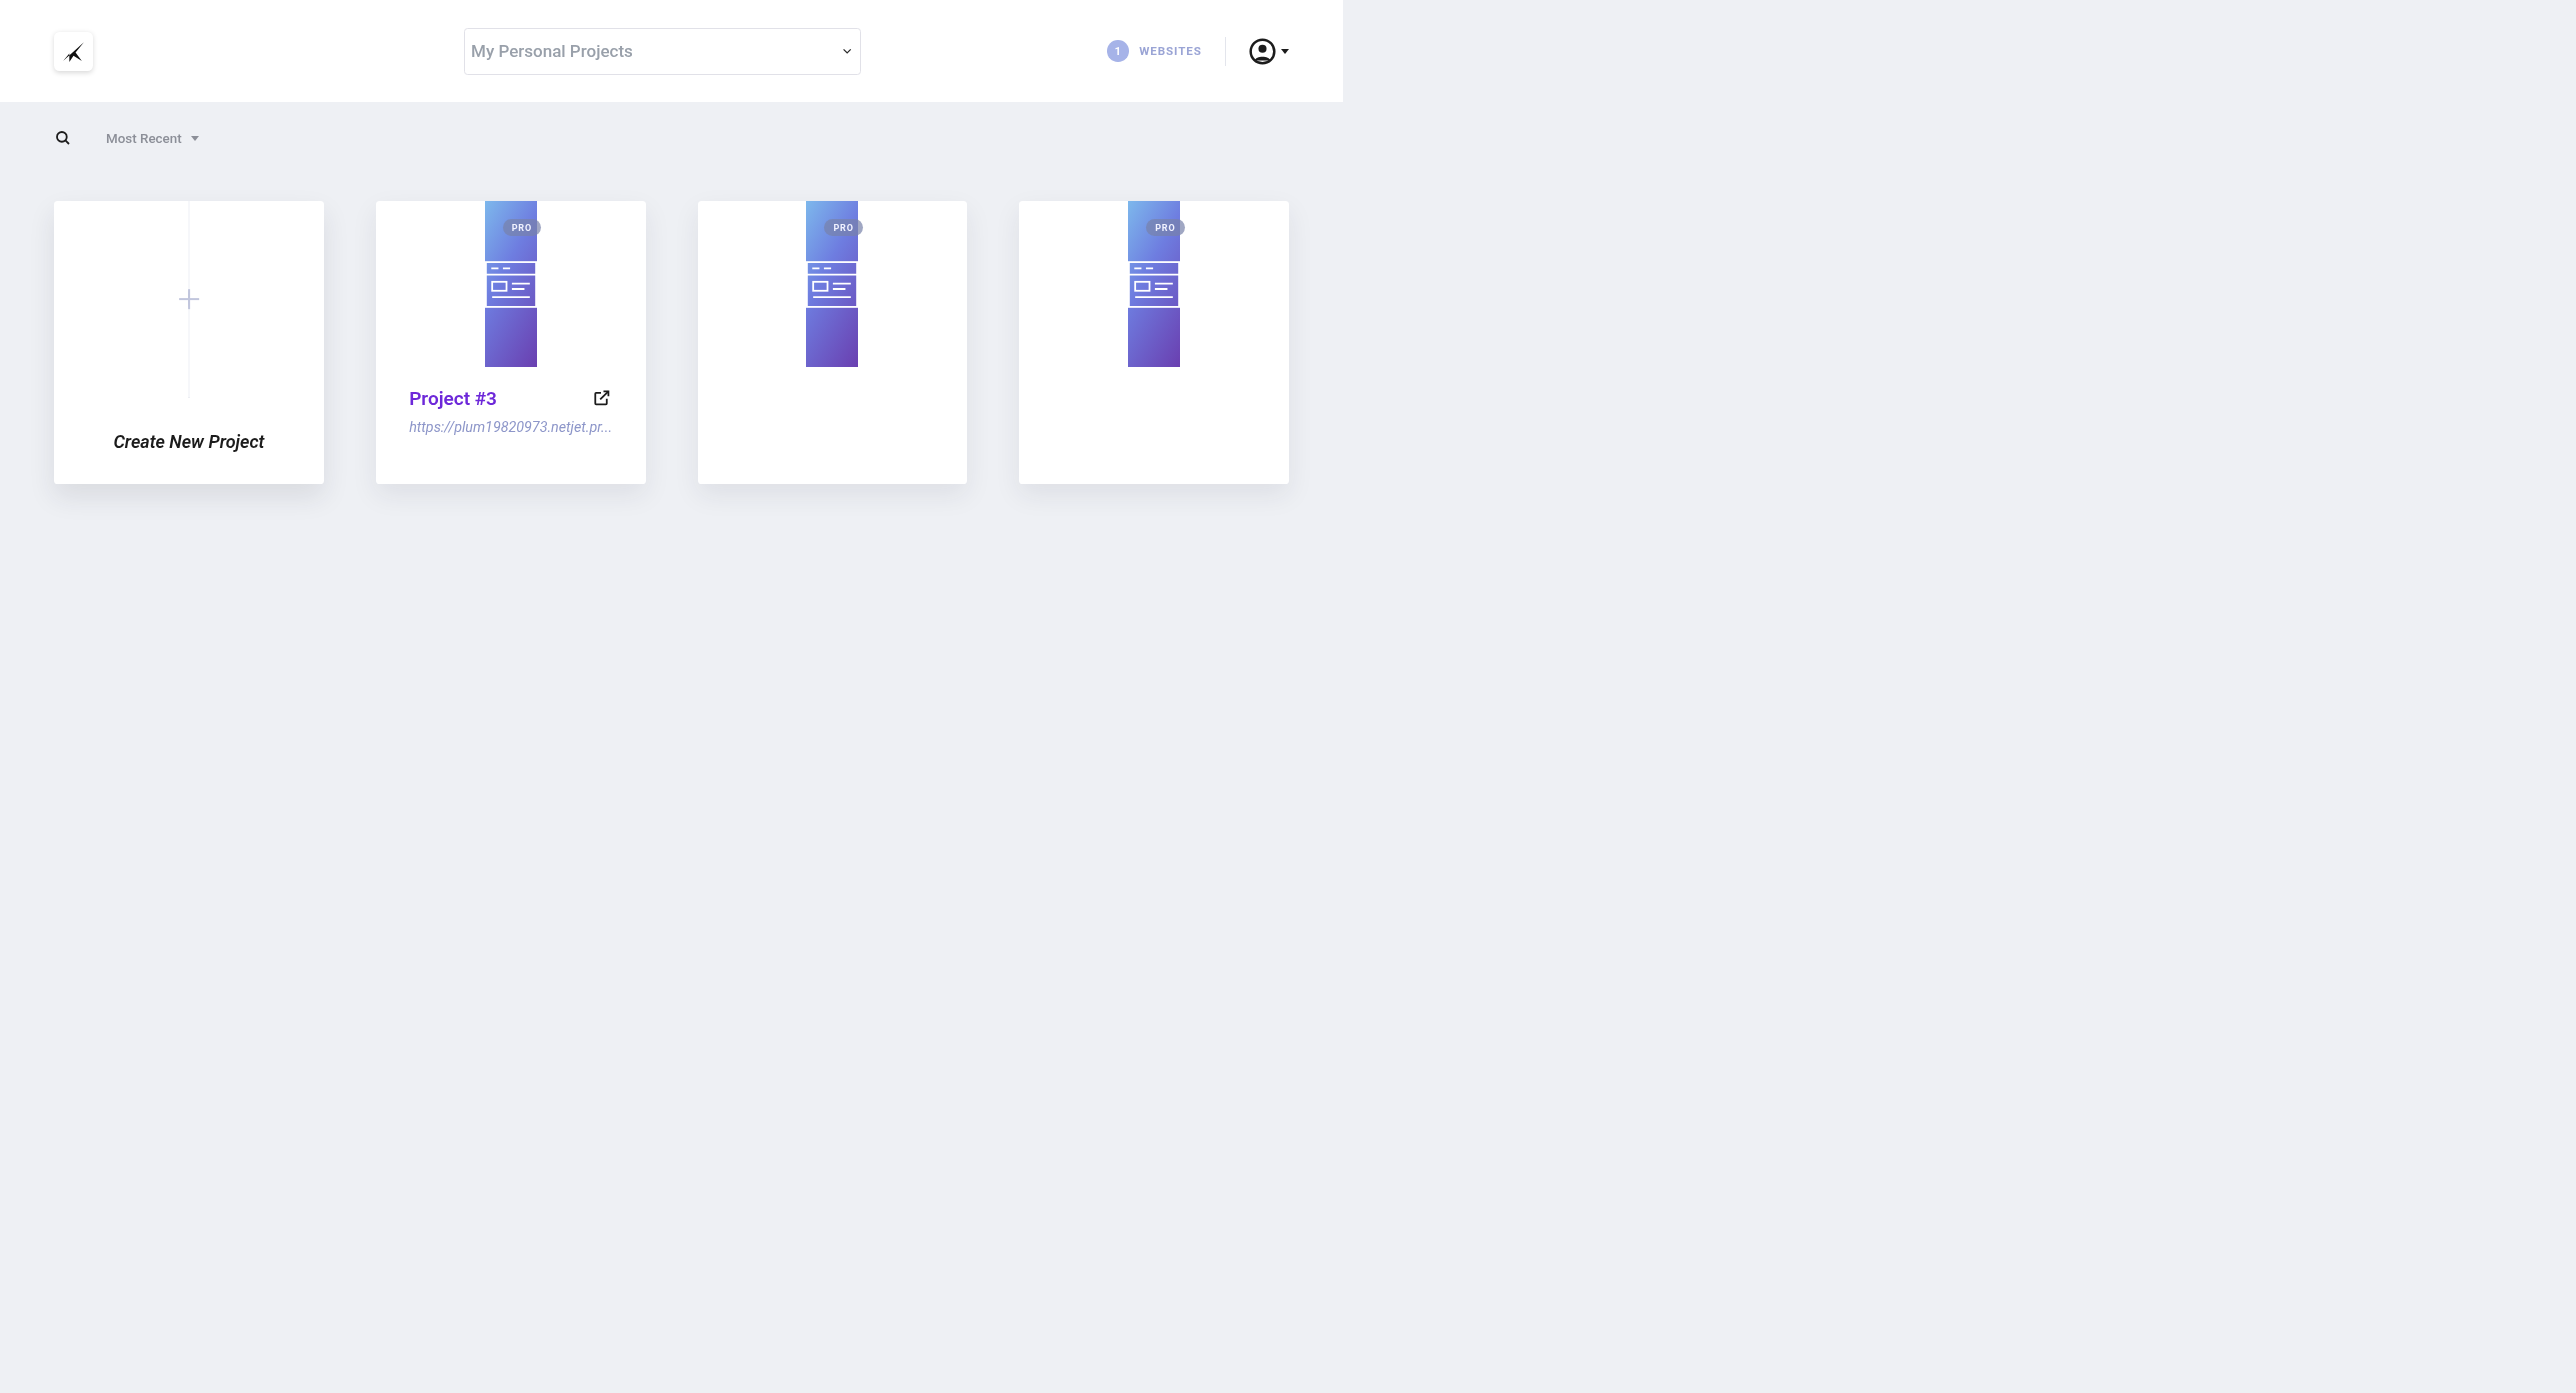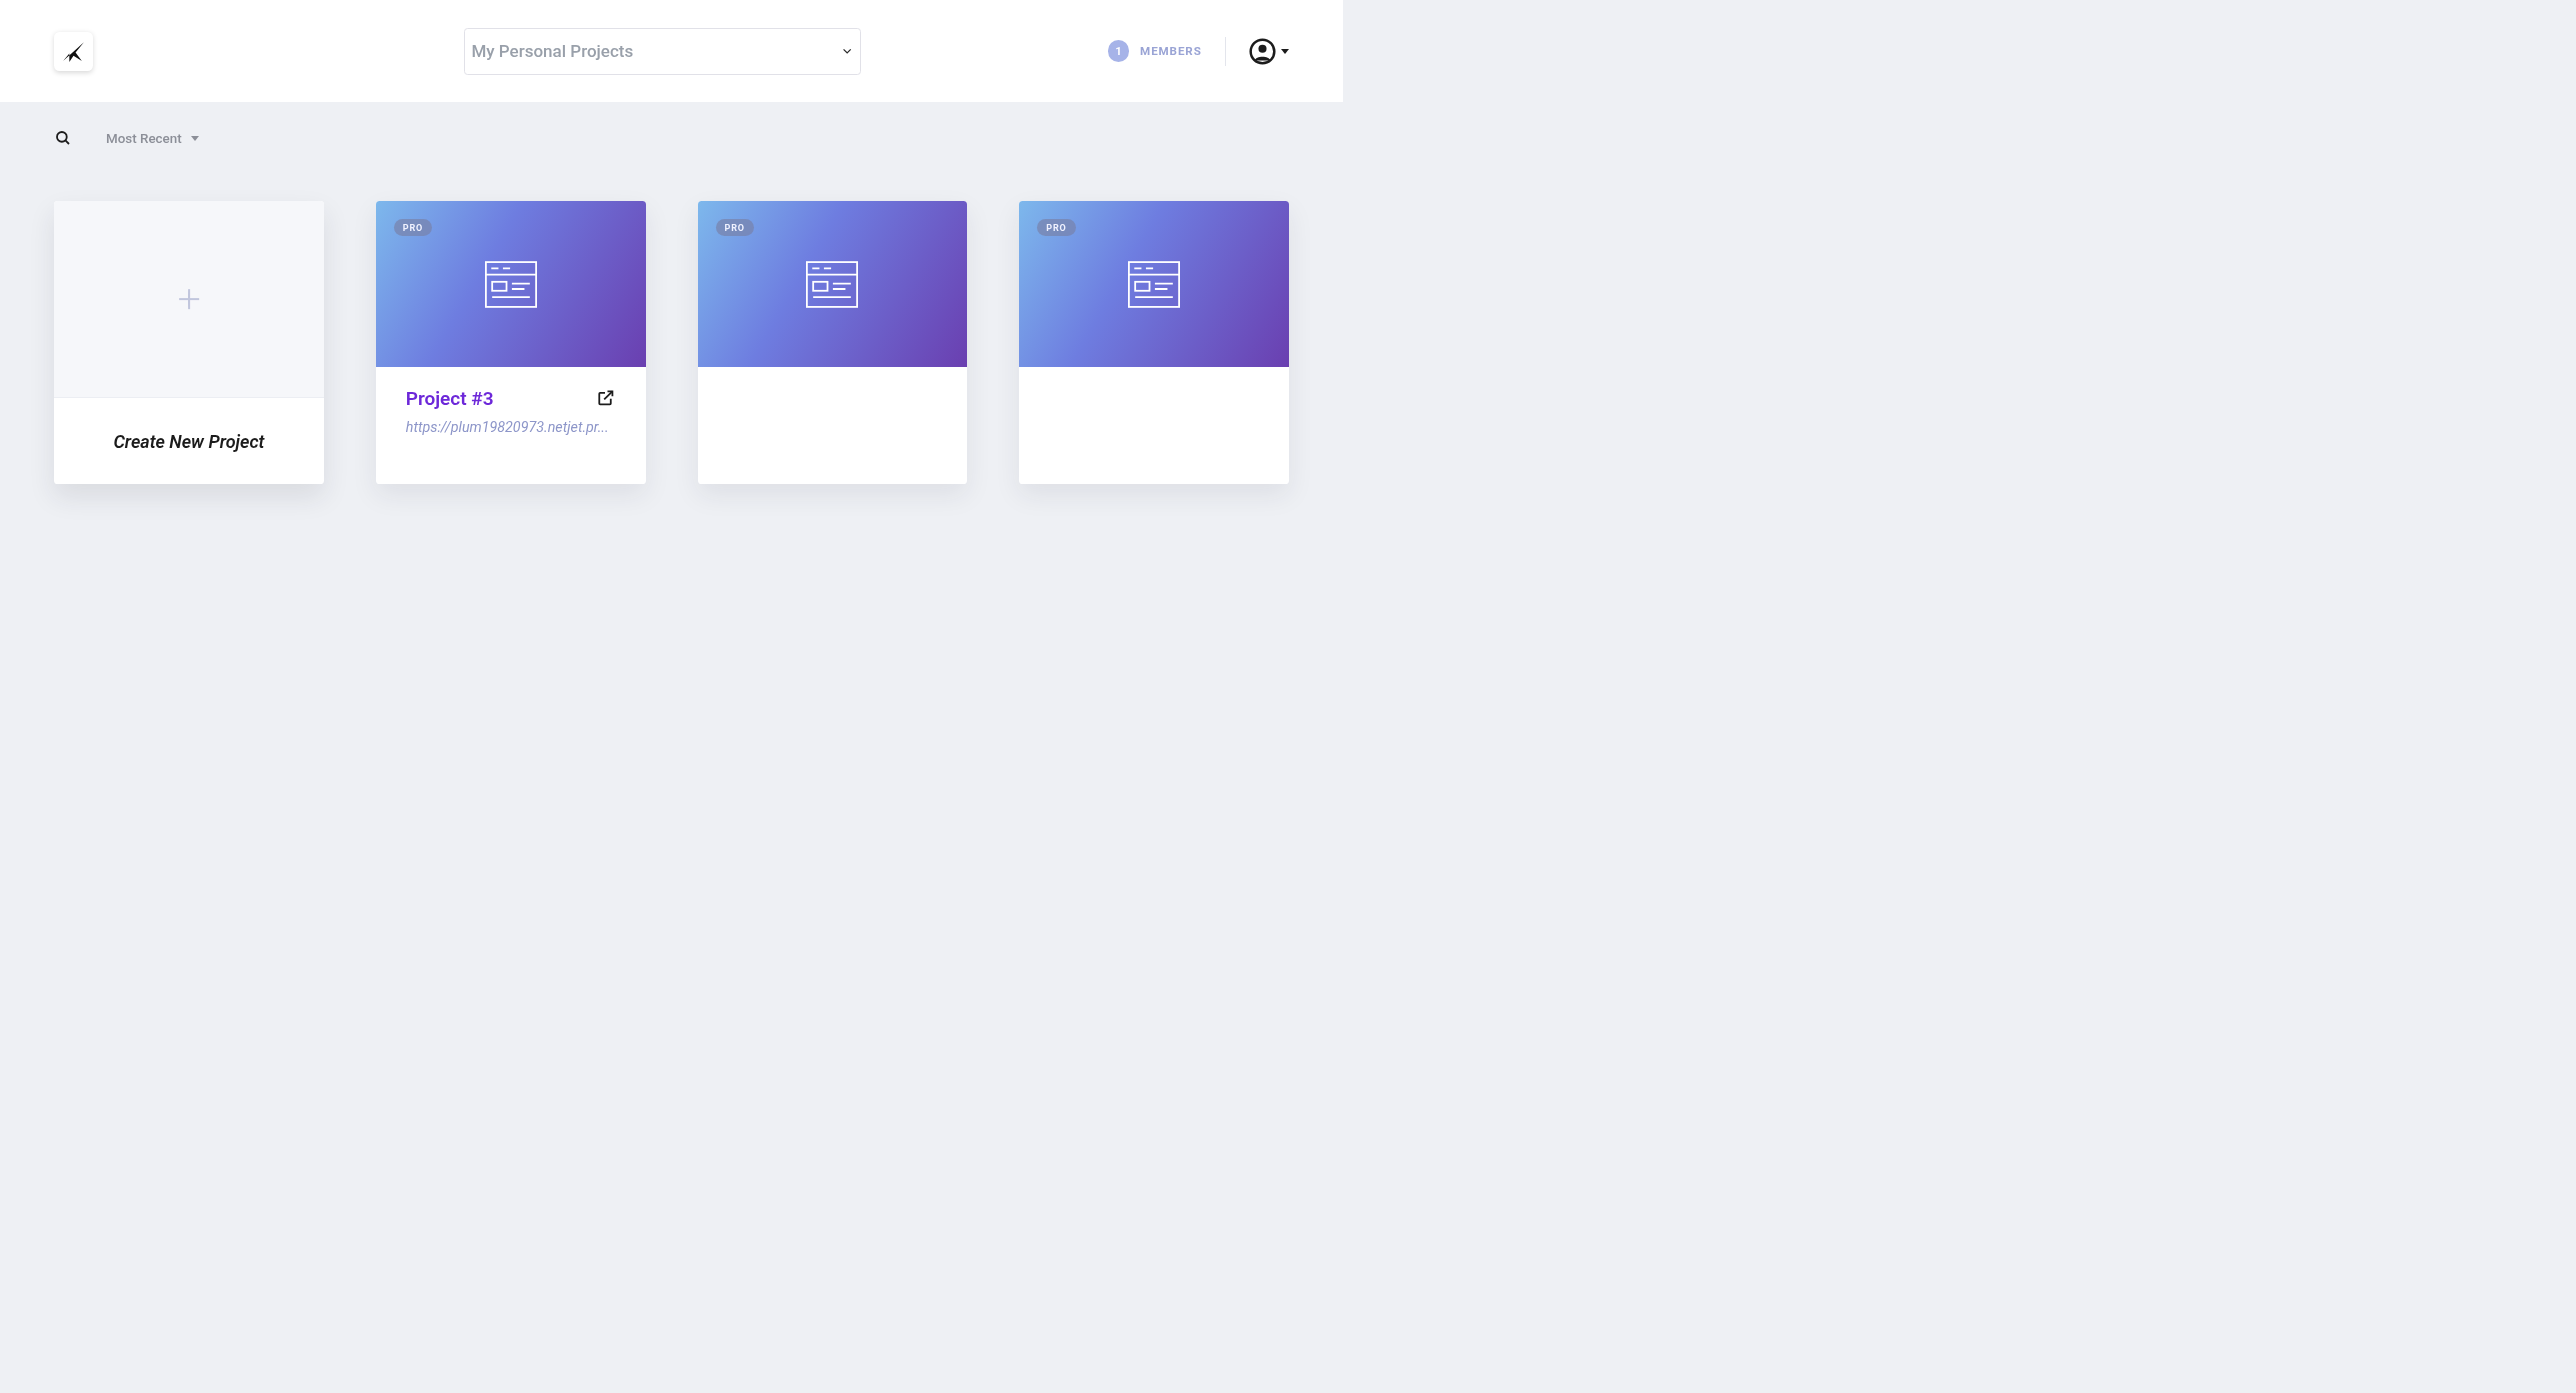--- a/index.html
+++ b/index.html
@@ -146,20 +146,21 @@
   }
   .card, .create-card {
     width: 270px;
     height: 283px;
     background: #fff;
     border-radius: 3.6px;
     box-shadow: 0 10.7px 27px rgba(40,40,60,0.08);
     overflow: hidden;
     display: flex;
     flex-direction: column;
+    align-items: center;
   }
   .create-card {
     box-shadow: 0 12.5px 27px rgba(40,40,60,0.10);
   }
   .create-top {
     flex: 1;
     background: #f6f7fa;
     display: flex;
     align-items: center;
     justify-content: center;
@@ -249,21 +250,21 @@
     <span>
       <svg width="14.3" height="14.3" viewBox="0 0 24 24" fill="none" stroke="#2a2a2a" stroke-width="2.2">
           <polyline points="6 9 12 15 18 9"></polyline>
         </svg>
     </span>
   </div>
 
   <div class="header-right">
     <div class="members">
       <span class="member-count">1</span>
-      <span class="members-label">MEMBERS</span>
+      <span class="members-label">WEBSITES</span>
     </div>
     <div class="divider"></div>
     <div class="avatar-menu">
       <span>
         <svg width="27" height="27" viewBox="0 0 24 24">
             <circle cx="12" cy="12" r="10.5" fill="none" stroke="#1c1c1c" stroke-width="2.2"></circle>
             <circle cx="12" cy="9.5" r="3.6" fill="#1c1c1c"></circle>
             <path d="M5 20 C6 15.5 18 15.5 19 20" fill="#1c1c1c"></path>
           </svg>
       </span>

